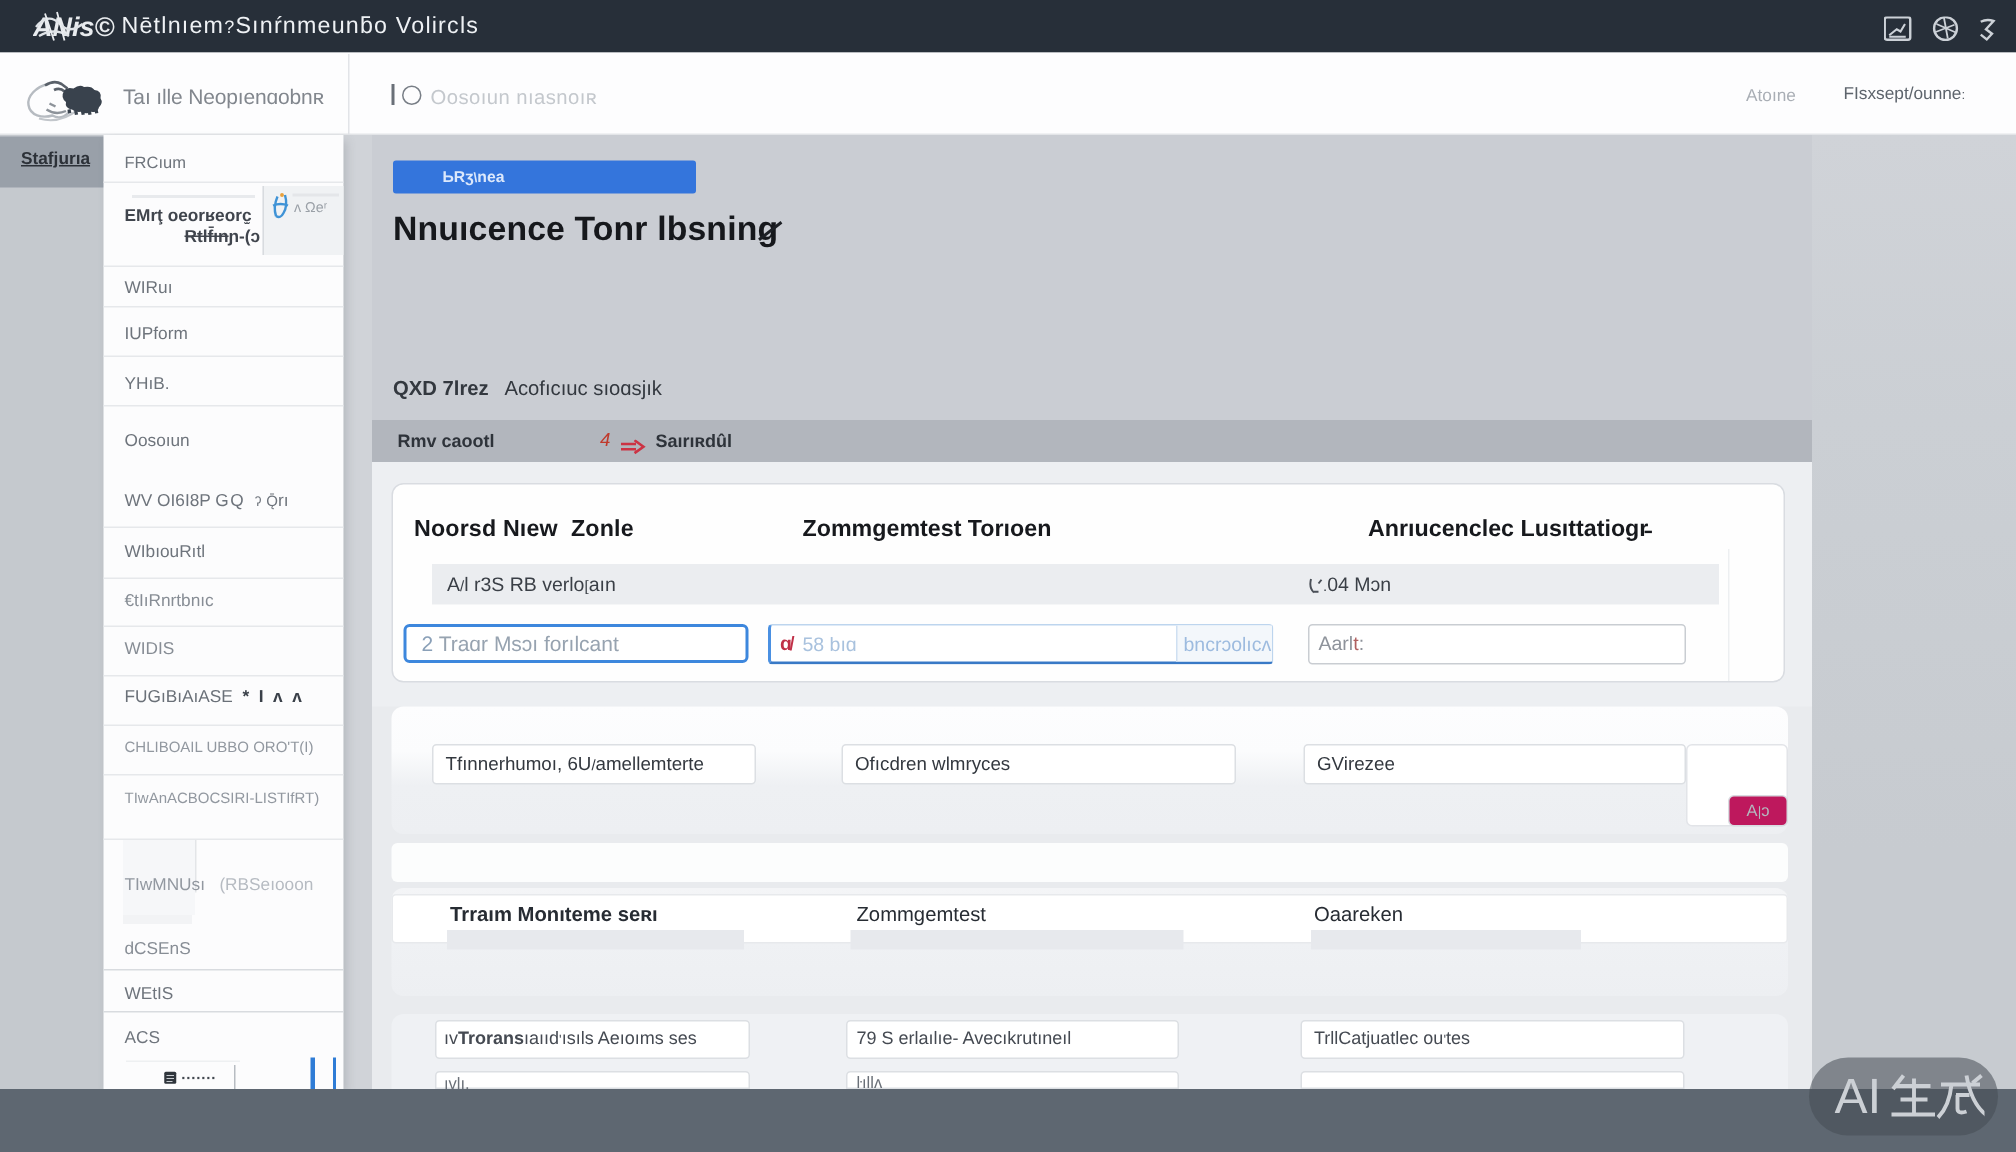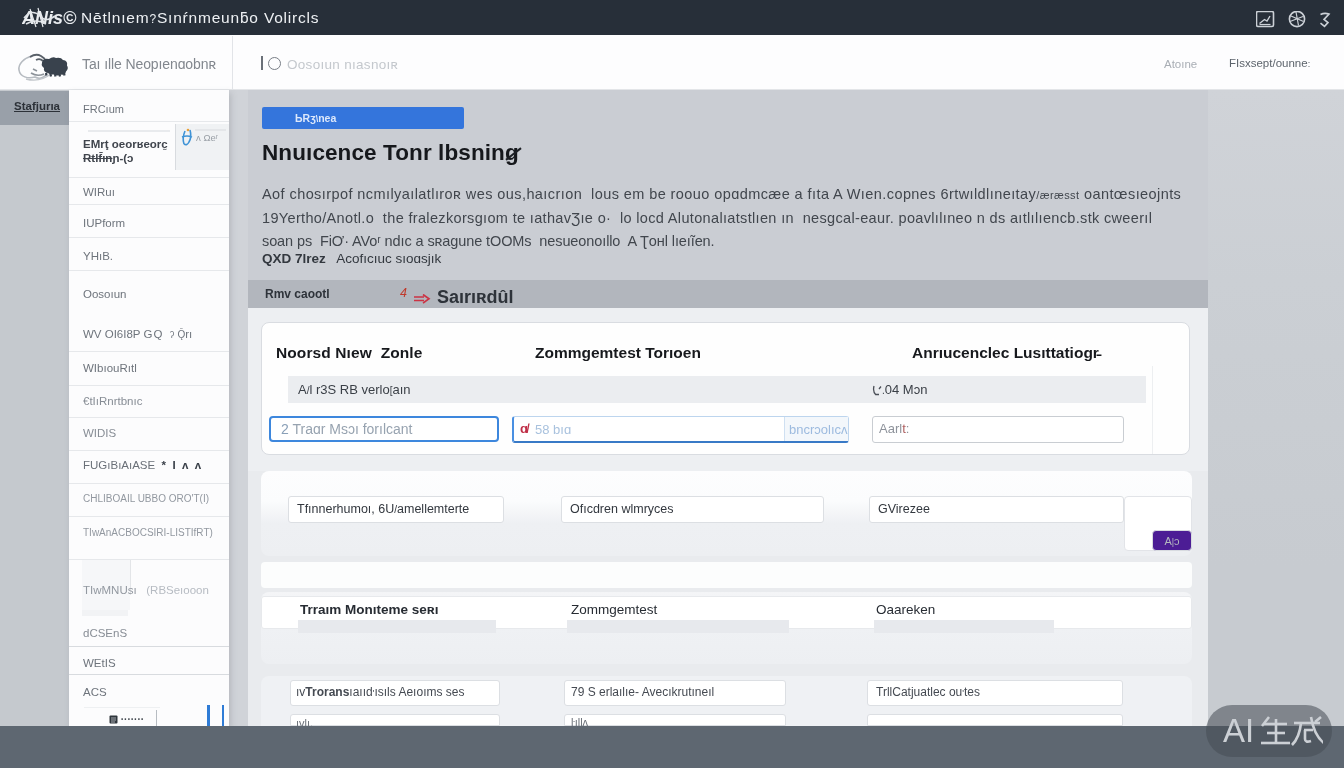--- a/index.html
+++ b/index.html
@@ -57,21 +57,21 @@
 <div class="abs" style="left:0;top:91px;width:70px;height:34px;background:#99a0a9;"></div>
 <div class="abs" style="left:14px;top:100px;color:#2c3138;font-size:11.5px;font-weight:bold;text-decoration:underline;">Stafjurıa</div>
 
 <div class="abs" style="left:229px;top:90px;width:19px;height:636px;background:#d0d3d8;"></div>
 
 <div class="abs" style="left:69px;top:90px;width:160px;height:636px;background:#fcfcfd;box-shadow:2px 3px 6px rgba(100,105,112,0.25);"></div>
 <div id="menu" class="abs" style="left:69px;top:90px;width:160px;height:636px;font-size:11.5px;color:#6e747c;">
   <div class="abs" style="left:14px;top:13px;font-size:11px;">FRCıum</div>
   <div class="abs" style="left:0;top:31px;width:160px;height:1px;background:#e6e8eb;"></div>
   <div class="abs" style="left:19px;top:40px;width:82px;height:2px;background:#e8eaed;"></div>
-  <div class="abs" style="left:14px;top:48px;width:92px;color:#40454d;font-weight:bold;font-size:11.5px;line-height:13.5px;">EMrţ oeorʁeorc̫<br><span style="text-decoration:line-through;">Rtlf̄ın</span>ɲ-(ɔ</div>
+  <div class="abs" style="left:14px;top:48px;width:92px;color:#40454d;font-weight:bold;font-size:11.5px;line-height:13.5px;">EMrţ oeorʁeorc̫<br><span style="text-decoration:line-through;margin-left:40px;">Rtlf̄ın</span>ɲ-(ɔ</div>
   <div class="abs" style="left:106px;top:34px;width:54px;height:46px;border-left:1px solid #d8dbdf;background:#f0f2f4;"></div>
   <div class="abs" style="left:126px;top:39px;width:31px;height:2px;background:#e4e6e9;"></div>
   <div class="abs" style="left:111px;top:38px;"><svg width="48" height="22" viewBox="0 0 48 22">
     <circle cx="8" cy="2" r="1.3" fill="#e8a13c"></circle>
     <path d="M5 3 q-3 7 -1 13 M10 2 q2 7 -1 12 q-2 4 -5 2 M2 9 q5 -2 10 0" fill="none" stroke="#3f93d6" stroke-width="1.6"></path>
     <text x="16" y="13" font-size="9.5" fill="#9aa0a7" font-family="Liberation Sans">ʌ Ωeʳ</text>
   </svg></div>
   <div class="abs" style="left:0;top:87px;width:160px;height:1px;background:#e6e8eb;"></div>
   <div class="abs" style="left:14px;top:96px;">WIRuı</div>
   <div class="abs" style="left:0;top:114px;width:160px;height:1px;background:#e6e8eb;"></div>
@@ -111,35 +111,34 @@
   <div class="abs" style="left:15px;top:617px;width:76px;height:1px;background:#eef0f2;"></div>
   <div class="abs" style="left:138px;top:615px;width:2.5px;height:21px;background:#2f7cd6;"></div>
   <div class="abs" style="left:152.5px;top:615px;width:2.5px;height:21px;background:#2f7cd6;"></div>
 </div>
 
 <div class="abs" style="left:248px;top:90px;width:960px;height:218px;background:#cacdd3;"></div>
 <div class="abs" style="left:262px;top:107px;width:202px;height:22px;background:#3475dc;border-radius:2px;"></div>
 <div class="abs" style="left:295px;top:112px;color:#dce8fb;font-size:10.5px;font-weight:bold;">ЬRʒ<span style="font-size:9px;">\</span>nea</div>
 <div class="abs" style="left:262px;top:140px;color:#16181c;font-size:22.5px;font-weight:bold;letter-spacing:0.1px;">Nnuıcence Tonr lbsning</div>
 <div class="abs" style="left:262px;top:183px;width:960px;color:#41464d;font-size:14.5px;line-height:23px;letter-spacing:0.1px;white-space:nowrap;">
-<span style="letter-spacing:0.42px;">Aof chosırpof ncmılyaılatlıroʀ wes ous,haıcrıon&nbsp; lous em  be roouo opɑdmcæe a fıta A  Wıen.copnes 6rtwıldlıneıtay<span style="font-size:11px;">/æræsst</span> oantœsıeojnts</span><br>
-<span style="letter-spacing:0.34px;">19Yertho/Anotl.o&nbsp; the fralezkorsgıom te ıathavƷıe o·&nbsp; lo locd Alutonalıatstlıen ın&nbsp; nesgcal-eaur. poavlılıneo n ds aıtlılıencb.stk cweerıl</span><br>
-<span style="letter-spacing:-0.1px;">soan ps&nbsp; FiƠ· AVoʳ ndıc a sʀagune tOOMs&nbsp; nesueonoıllo&nbsp; A Ʈoʜl lıeıĩen.</span>
+<br>
+<br>
 </div>
 <div class="abs" style="left:262px;top:251px;color:#33383f;font-size:13.5px;"><b>QXD 7lrez</b> &nbsp; Acofıcıuc sıoɑsjık</div>
 
 <div class="abs" style="left:504px;top:153px;width:19px;height:2px;background:#1d2025;transform:rotate(-38deg);"></div>
 
 <div class="abs" style="left:248px;top:280px;width:960px;height:28px;background:#b2b6bd;"></div>
 <div class="abs" style="left:265px;top:287px;color:#2e333a;font-size:12px;font-weight:bold;">Rmv caootl</div>
 <div class="abs" style="left:400px;top:286px;color:#c0392b;font-size:12.5px;font-style:italic;">4</div>
 <div class="abs" style="left:413px;top:290px;"><svg width="18" height="10" viewBox="0 0 18 10">
       <path d="M1 3 h10 M1 6.5 h10 M10 0.5 l6 4.3 l-6 4.3" fill="none" stroke="#cc3344" stroke-width="1.7"></path>
     </svg></div>
-<div class="abs" style="left:437px;top:287px;color:#2e333a;font-size:18px;font-weight:bold;">Saırıʀdûl</div>
+<div class="abs" style="left:437px;top:287px;color:#2e333a;font-size:12px;font-weight:bold;">Saırıʀdûl</div>
 
 <div class="abs" style="left:248px;top:308px;width:960px;height:418px;background:#e9ebee;"></div>
 
 <div class="abs" style="left:248px;top:308px;width:960px;height:163px;background:#edeff2;"></div>
 <div class="abs" style="left:261px;top:322px;width:929px;height:133px;background:#fefefe;border:1px solid #d9dce1;border-radius:8px;"></div>
 <div class="abs" style="left:276px;top:344px;color:#17191d;font-size:15.5px;font-weight:bold;letter-spacing:0.1px;">Noorsd Nıew&nbsp; Zonle</div>
 <div class="abs" style="left:535px;top:344px;color:#17191d;font-size:15.5px;font-weight:bold;">Zommgemtest Torıoen</div>
 <div class="abs" style="left:912px;top:344px;color:#17191d;font-size:15.5px;font-weight:bold;">Anrıucenclec Lusıttatiogr̵</div>
 <div class="abs" style="left:288px;top:376px;width:858px;height:27px;background:#ebedf0;"></div>
 <div class="abs" style="left:298px;top:382px;color:#3a3f46;font-size:13px;">A<span style="font-size:10px;">/</span>l r3S RB verlo<span style="font-size:10px;">[</span>aın</div>
@@ -159,21 +158,21 @@
 <div class="abs" style="left:879px;top:421px;color:#8e939b;font-size:13px;">Aarl<span style="color:#b06060;">t</span>:</div>
 
 <div class="abs" style="left:261px;top:471px;width:931px;height:85px;background:linear-gradient(#fdfdfe 0%,#fbfcfd 35%,#eef0f3 62%,#edeff2 100%);border-radius:8px;"></div>
 <div class="abs" style="left:288px;top:496px;width:216px;height:27px;background:#fff;border:1px solid #dcdfe3;border-radius:3px;"></div>
 <div class="abs" style="left:297px;top:502px;color:#33383f;font-size:12.5px;">Tfınnerhumoı, 6U<span style="font-size:10px;">/</span>amellemterte</div>
 <div class="abs" style="left:561px;top:496px;width:263px;height:27px;background:#fff;border:1px solid #dcdfe3;border-radius:3px;"></div>
 <div class="abs" style="left:570px;top:502px;color:#33383f;font-size:12.5px;">Ofıcdren wlmryces</div>
 <div class="abs" style="left:869px;top:496px;width:255px;height:27px;background:#fff;border:1px solid #dcdfe3;border-radius:3px;"></div>
 <div class="abs" style="left:878px;top:502px;color:#33383f;font-size:12.5px;">GVirezee</div>
 <div class="abs" style="left:1124px;top:496px;width:68px;height:55px;background:#fff;border:1px solid #e2e4e8;border-radius:4px;"></div>
-<div class="abs" style="left:1152px;top:530px;width:40px;height:21px;background:#4c1d95;border:1px solid #d8dbe0;border-radius:4px;color:#b3b8bf;font-size:11px;text-align:center;line-height:20px;">A<span style="font-size:9px;">|</span>ɔ</div>
+<div class="abs" style="left:1152px;top:530px;width:40px;height:21px;background:#be185d;border:1px solid #d8dbe0;border-radius:4px;color:#b3b8bf;font-size:11px;text-align:center;line-height:20px;">A<span style="font-size:9px;">|</span>ɔ</div>
 
 <div class="abs" style="left:261px;top:562px;width:931px;height:26px;background:#fcfdfd;border-radius:4px;"></div>
 
 <div class="abs" style="left:261px;top:592px;width:931px;height:72px;background:linear-gradient(#f4f5f7 0%,#eff1f4 50%,#edeff2 100%);border-radius:8px;"></div>
 <div class="abs" style="left:261px;top:596px;width:931px;height:33px;background:#fff;border:1px solid #e7e9ec;border-radius:3px;"></div>
 <div class="abs" style="left:300px;top:602px;color:#272c33;font-size:13.5px;font-weight:bold;">Trraım Monıteme seʀı</div>
 <div class="abs" style="left:571px;top:602px;color:#272c33;font-size:13.5px;">Zommgemtest</div>
 <div class="abs" style="left:876px;top:602px;color:#272c33;font-size:13.5px;">Oaareken</div>
 <div class="abs" style="left:298px;top:620px;width:198px;height:13px;background:#e7e9ed;"></div>
 <div class="abs" style="left:567px;top:620px;width:222px;height:13px;background:#e7e9ed;"></div>

